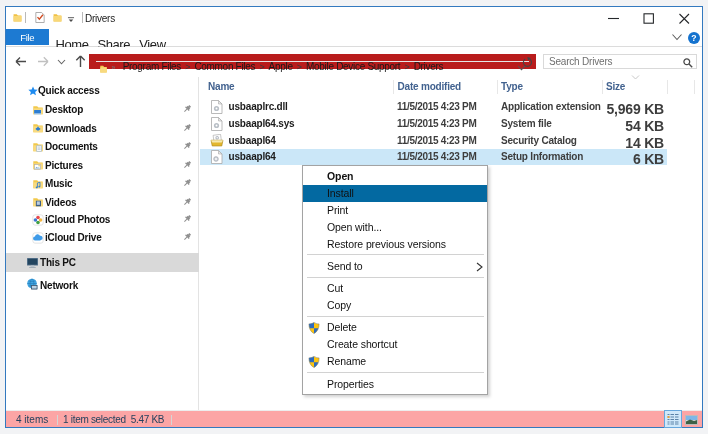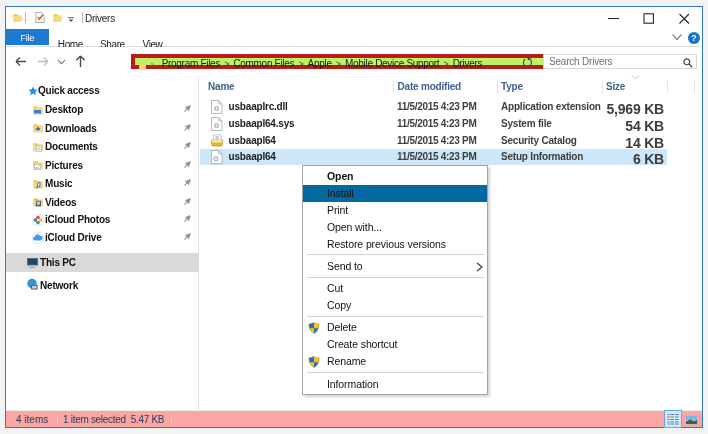--- a/index.html
+++ b/index.html
@@ -7,24 +7,24 @@
 body { background:#f2f3f5; font-family:"Liberation Sans", sans-serif; font-size:10px; color:#1a1a1a; }
 #win { position:absolute; left:5px; top:6px; width:698px; height:422px; background:#fff; border:1px solid #3379bf; border-bottom-width:2px; }
 .abs { position:absolute; }
 
 #titlebar { position:absolute; left:0; top:0; width:100%; height:23px; background:#fff; }
 .qsep { position:absolute; top:5px; width:1px; height:11px; background:#b9b9b9; }
 #title-text { position:absolute; left:79px; top:6px; font-size:10px; letter-spacing:-0.25px; color:#1a1a1a; }
 
 #tabrow { position:absolute; left:0; top:21.5px; width:100%; height:18.5px; background:#fff; border-bottom:1px solid #dcdcdc; }
 #filetab { position:absolute; left:0; top:0; width:42.5px; height:16.5px; background:#1d7ad2; color:#fff; text-align:center; line-height:17.5px; font-size:9.5px; letter-spacing:-0.3px; }
-.tab { position:absolute; top:8px; height:16px; line-height:16px; font-size:10px; letter-spacing:-0.4px; color:#222; width:30px; text-align:center; }
+.tab { position:absolute; top:8px; height:16px; line-height:16px; font-size:13px; letter-spacing:-0.4px; color:#222; width:30px; text-align:center; }
 
 #addrrow { position:absolute; left:0; top:40px; width:100%; height:30px; background:#fff; }
-#addrbox { position:absolute; left:83px; top:7px; width:447px; height:15px; border:4px solid #b91c1c; background:#bef264;margin-left:42px; }
+#addrbox { position:absolute; left:83px; top:7px; width:447px; height:15px; border:7px solid #b91c1c; background:#e5e5e5; }
 #searchbox { position:absolute; left:537px; top:7px; width:154px; height:15px; border:1px solid #d9d9d9; background:#fff; }
 .crumb { position:absolute; top:-1px; height:13px; line-height:13px; font-size:10px; letter-spacing:-0.3px; color:#1a1a1a; white-space:nowrap; }
 .csep { display:inline-block; color:#3a3a3a; font-size:9px; margin:0 4.2px; vertical-align:0.5px; }
 
 #content { position:absolute; left:0; top:70px; width:100%; height:334px; background:#fff;font-weight:bold; }
 #navpane { position:absolute; left:0; top:0; width:193px; height:334px; border-right:1px solid #e3e3e3; }
 .nrow { position:absolute; left:0; width:193px; height:19px; }
 .nrow .lbl { position:absolute; top:4px; font-size:10px; letter-spacing:-0.2px; color:#111; white-space:nowrap; }
 .pin { position:absolute; left:176px; top:4px; }
 
@@ -410,14 +410,14 @@
         <path d="M6 0.5 C4.5 1.45 2.6 1.95 1.05 1.95 C1.05 3.6 1.3 5.1 1.8 6.15 L6 6.15 Z" fill="#2f6bbd"></path>
         <path d="M6 6.15 L10.2 6.15 C9.4 8.5 8.1 10.3 6 11.45 Z" fill="#2f6bbd"></path>
       </svg>Delete</div>
   <div class="mi">Create shortcut</div>
   <div class="mi" id="mi-rename"><svg class="abs" style="left:5px;top:3px" width="12" height="12" viewBox="0 0 12 12">
         <path d="M6 0.4 C4.5 1.4 2.5 1.9 0.9 1.9 C0.9 6.3 2.5 9.7 6 11.6 C9.5 9.7 11.1 6.3 11.1 1.9 C9.5 1.9 7.5 1.4 6 0.4 Z" fill="#fdc40f" stroke="#7d7d66" stroke-width="0.5"></path>
         <path d="M6 0.5 C4.5 1.45 2.6 1.95 1.05 1.95 C1.05 3.6 1.3 5.1 1.8 6.15 L6 6.15 Z" fill="#2f6bbd"></path>
         <path d="M6 6.15 L10.2 6.15 C9.4 8.5 8.1 10.3 6 11.45 Z" fill="#2f6bbd"></path>
       </svg>Rename</div>
   <div class="msep"></div>
-  <div class="mi">Information</div>
+  <div class="mi">Properties</div>
 </div>
 
 </body></html>

